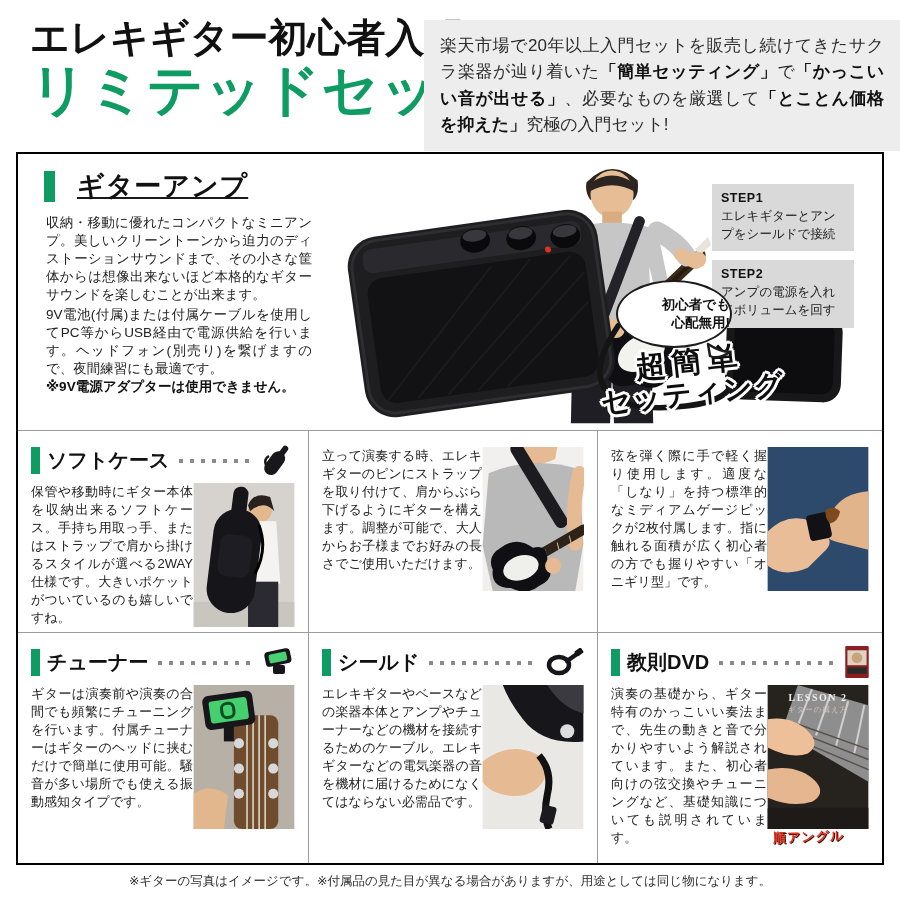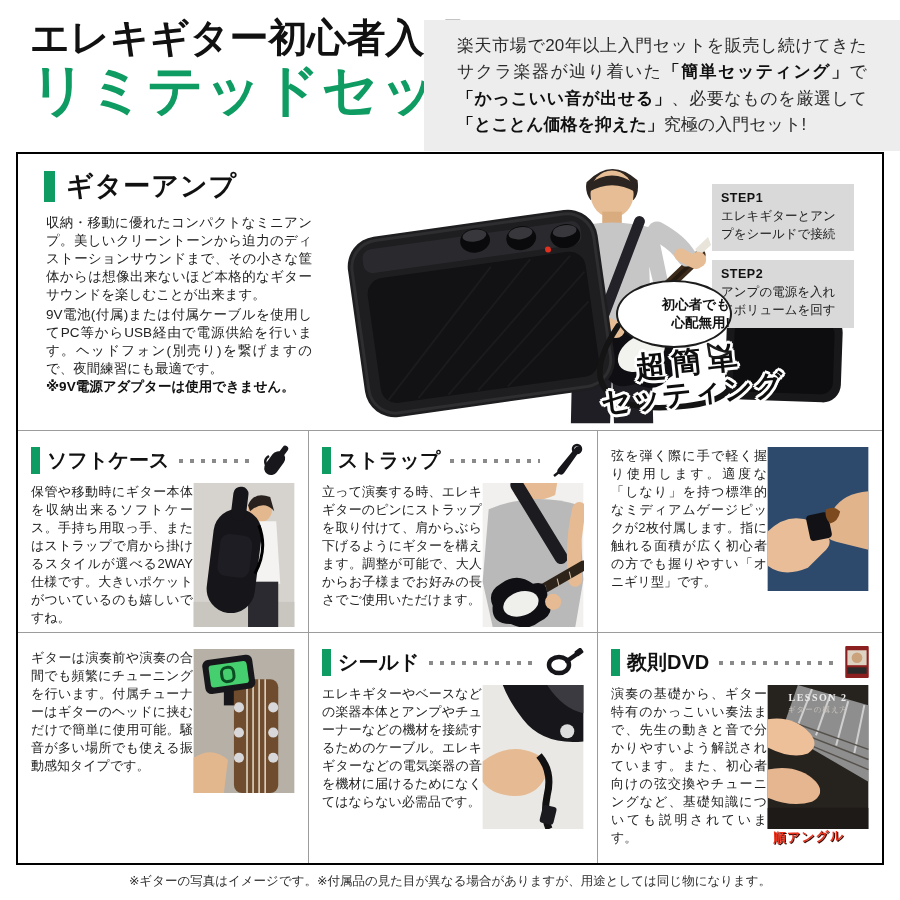--- a/index.html
+++ b/index.html
@@ -5,31 +5,31 @@
   * { margin:0; padding:0; box-sizing:border-box; }
   html,body { background:#fff; }
   body { font-family:"Liberation Sans","DejaVu Sans",sans-serif; color:#1a1a1a; }
   .stage { position:relative; width:900px; height:900px; background:#fff; overflow:hidden; }
 
   
   .title-block { position:absolute; left:30px; top:16px; }
   .title-line1 { font-size:39px; font-weight:900; color:#111; line-height:1.15; letter-spacing:0px; }
   .title-line2 { font-size:56px; font-weight:900; color:#0f9c63; line-height:1.02; letter-spacing:1px; }
   .intro-box { position:absolute; left:424px; top:20px; width:476px; min-height:110px;
-               background:#ededed; padding:13px 33px; font-size:17px; line-height:1.55;
+               background:#ededed; padding:13px 16px; font-size:17px; line-height:1.55;
                color:#2a2a2a; text-align:justify; }
   .intro-box b { font-weight:700; color:#101010; }
 
   
   .main-box { position:absolute; left:16px; top:152px; width:868px; height:713px;
               border:2px solid #000; background:#fff; }
 
   
   .amp-section { position:absolute; left:0; top:0; width:864px; height:276px; }
-  .amp-head { position:absolute; left:26px; top:14px; display:flex; align-items:center; gap:11px; }
+  .amp-head { position:absolute; left:26px; top:14px; display:flex; align-items:center; gap:22px;text-decoration:underline; }
   .green-bar { width:11px; height:31px; background:#0f9c63; display:inline-block; }
   .amp-title { font-size:27px; font-weight:700; color:#111; letter-spacing:1px; }
   .amp-p { position:absolute; left:28px; width:266px; font-size:13.5px; line-height:1.33;
            text-align:justify; color:#222; }
   .amp-p1 { top:60px; }
   .amp-p2 { top:152px; }
   .amp-note { position:absolute; left:28px; top:224px; font-size:13.5px; font-weight:700; color:#111; }
 
   .steps { position:absolute; left:694px; top:30px; width:142px; }
   .step-box { background:#d9d9d9; padding:7px 9px 8px 9px; margin-bottom:9px; }
@@ -235,32 +235,20 @@
                   <rect x="31" y="4" width="15" height="34" rx="7" fill="#15151a"></rect>
                   <rect x="24" y="52" width="32" height="42" rx="9" fill="#1d1d23"></rect>
                   <path d="M60 40 Q72 62 62 88" stroke="#000" stroke-width="3" fill="none"></path>
                 </g>
               </svg>
             </div>
           </div>
         </div>
 
         <div class="cell">
-          <div class="cell-head">
-            <span class="green-bar"></span>
-            <span class="cell-title">ストラップ</span>
-            <span class="leader"></span>
-            <span class="cell-icon">
-              <svg width="34" height="34" viewBox="0 0 34 34">
-                <path d="M26 4 Q30 2 31 6 L14 30 Q12 33 9 31 Q6 29 8 26 Z" fill="#15151a"></path>
-                <circle cx="27" cy="6" r="4" fill="none" stroke="#15151a" stroke-width="2.5"></circle>
-                <path d="M9 29 L4 33" stroke="#15151a" stroke-width="2.5"></path>
-              </svg>
-            </span>
-          </div>
           <div class="cell-body">
             <div class="cell-text">立って演奏する時、エレキギターのピンにストラップを取り付けて、肩からぶら下げるようにギターを構えます。調整が可能で、大人からお子様までお好みの長さでご使用いただけます。</div>
             <div class="photo">
               <svg width="102" height="144" viewBox="0 0 100 143">
                 <rect width="100" height="143" fill="#f1f0ee"></rect>
                 <path d="M30 0 L74 0 L72 12 Q52 22 32 12 Z" fill="#e6bb93"></path>
                 <path d="M6 26 Q50 8 96 22 L100 96 L92 143 L10 143 L0 98 Z" fill="#b9b9b9"></path>
                 <path d="M34 2 L78 74" stroke="#1b1b20" stroke-width="13" stroke-linecap="round"></path>
                 <path d="M96 26 Q88 60 92 96" stroke="#e6bb93" stroke-width="14" fill="none" stroke-linecap="round"></path>
                 <path d="M48 112 L100 82" stroke="#2e2318" stroke-width="10" stroke-linecap="round"></path>
@@ -289,20 +277,34 @@
                 <path d="M58 62 Q66 58 72 64 Q70 74 62 76 Q56 70 58 62 Z" fill="#7c4a1e"></path>
               </svg>
             </div>
           </div>
         </div>
       </div>
 
       <div class="grow grow-2">
 
         <div class="cell">
+          <div class="cell-head">
+            <span class="green-bar"></span>
+            <span class="cell-title">チューナー</span>
+            <span class="leader"></span>
+            <span class="cell-icon">
+              <svg width="34" height="32" viewBox="0 0 34 32">
+                <g transform="rotate(-12 17 12)">
+                  <rect x="4" y="4" width="26" height="15" rx="4" fill="#15151a"></rect>
+                  <rect x="8" y="7" width="18" height="9" rx="2" fill="#49d072"></rect>
+                </g>
+                <rect x="12" y="19" width="12" height="9" rx="2" fill="#15151a"></rect>
+              </svg>
+            </span>
+          </div>
           <div class="cell-body">
             <div class="cell-text">ギターは演奏前や演奏の合間でも頻繁にチューニングを行います。付属チューナーはギターのヘッドに挟むだけで簡単に使用可能。騒音が多い場所でも使える振動感知タイプです。</div>
             <div class="photo">
               <svg width="102" height="144" viewBox="0 0 100 143">
                 <rect width="100" height="143" fill="#b6b0a7"></rect>
                 <rect x="40" y="30" width="44" height="113" rx="8" fill="#6e4c2d"></rect>
                 <g fill="#d8d8da">
                   <circle cx="45" cy="58" r="5"></circle>
                     <circle cx="45" cy="83" r="5"></circle>
                     <circle cx="45" cy="108" r="5"></circle>

